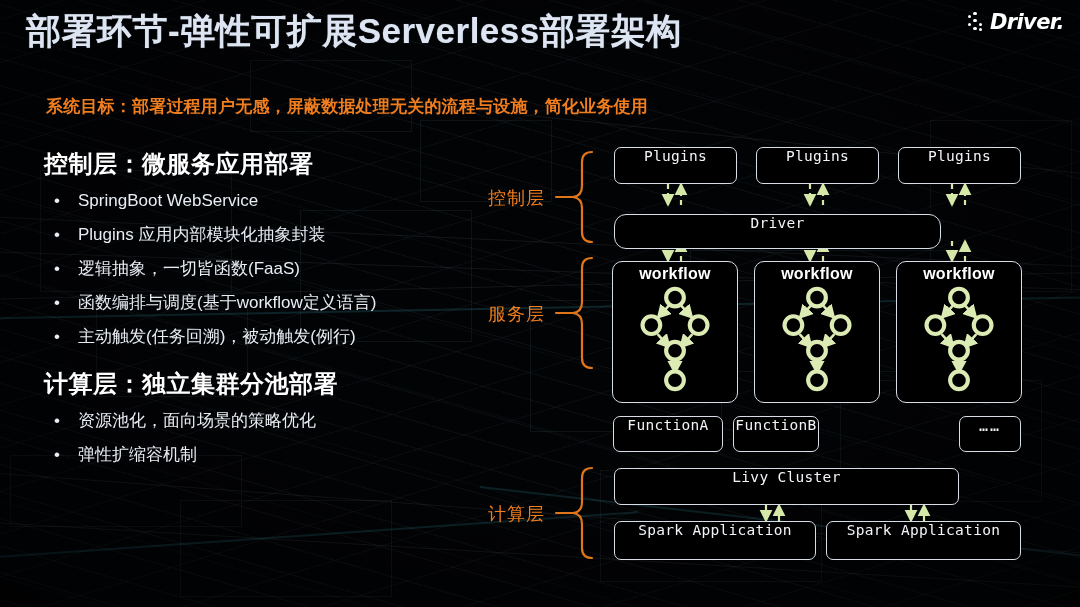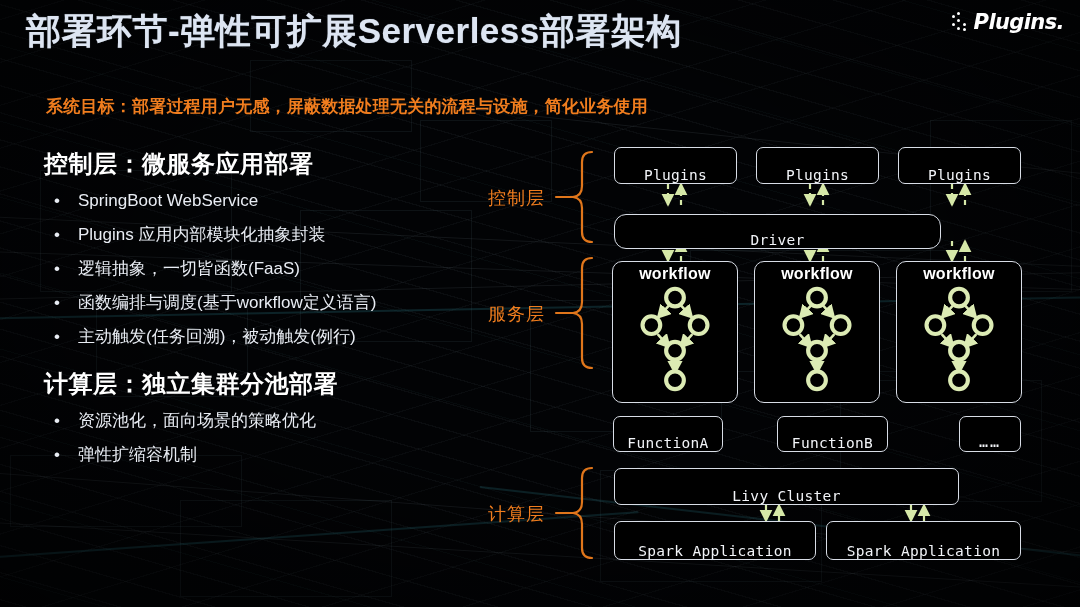--- a/index.html
+++ b/index.html
@@ -63,21 +63,21 @@
     content:"•";position:absolute;left:10px;top:0;color:#e9edf4;font-size:17px;
   }
 
   
   #diagram{position:absolute;left:0;top:0;width:1080px;height:607px;}
 
   .node{
     position:absolute;box-sizing:border-box;
     border:1.6px solid #d8dde6;border-radius:7px;background:#000;
     color:#f2f4f8;font-family:"DejaVu Sans Mono","Liberation Mono",monospace;
-    font-size:14.5px;display:flex;align-items:flex-end;justify-content:center;
+    font-size:14.5px;display:flex;align-items:flex-start;justify-content:center;
     letter-spacing:.3px;
   }
   .node.wf{
     border-radius:10px;align-items:flex-start;justify-content:center;
     font-family:"Liberation Sans",sans-serif;font-weight:bold;font-size:16px;
     padding-top:3px;color:#ffffff;
   }
   .node.ellip{font-size:15px;letter-spacing:2px;}
 
   .layer-label{
@@ -129,21 +129,21 @@
   <div id="logo">
     <span class="dots">
       <span style="left:0px;top:3px;"></span>
       <span style="left:0px;top:11px;"></span>
       <span style="left:5.5px;top:0px;"></span>
       <span style="left:5.5px;top:7px;"></span>
       <span style="left:5.5px;top:15px;"></span>
       <span style="left:11px;top:11px;"></span>
       <span style="left:11px;top:16px;"></span>
     </span>
-    <span class="wordmark">Plugins.</span>
+    <span class="wordmark">Driver.</span>
   </div>
 
   <div id="subtitle">系统目标：部署过程用户无感，屏蔽数据处理无关的流程与设施，简化业务使用</div>
 
   <div id="left">
 
     <div class="sec-head">控制层：微服务应用部署</div>
     <ul class="bullets">
       <li>SpringBoot WebService</li>
       <li>Plugins 应用内部模块化抽象封装</li>
@@ -296,21 +296,21 @@
           <circle cx="87" cy="64" r="9"></circle>
           <circle cx="63" cy="90" r="9"></circle>
           <circle cx="63" cy="120" r="9"></circle>
         </g>
       </svg>
     </div>
 
     <div class="node" style="left:613px;top:416px;width:110px;height:36px;">
       <span>FunctionA</span>
     </div>
-    <div class="node" style="left:733px;top:416px;width:111px;height:36px;margin-left:44px;">
+    <div class="node" style="left:733px;top:416px;width:86px;height:36px;">
       <span>FunctionB</span>
     </div>
     <div class="node ellip" style="left:959px;top:416px;width:62px;height:36px;">
       <span>……</span>
     </div>
 
     <div class="node" style="left:614px;top:468px;width:345px;height:37px;">
       <span>Livy Cluster</span>
     </div>
     <div class="node" style="left:614px;top:521px;width:202px;height:39px;">

